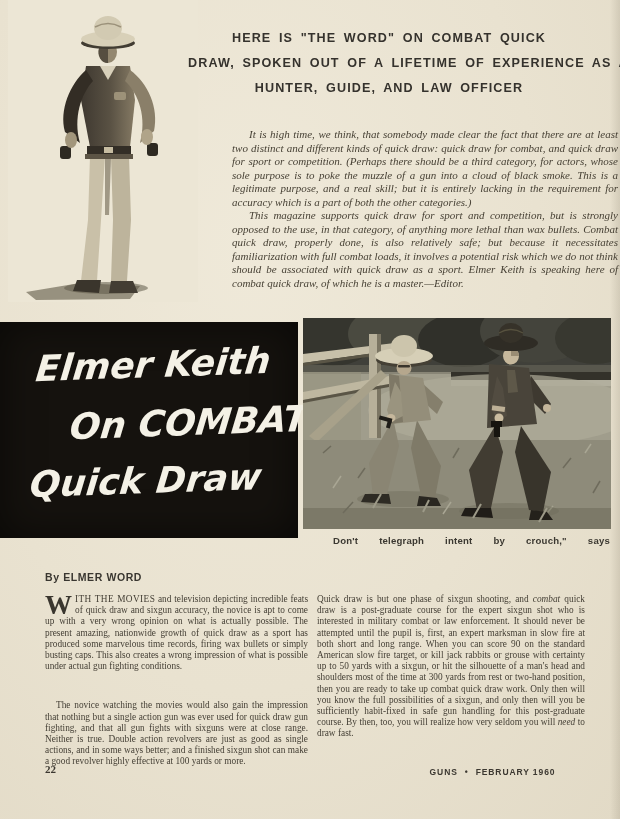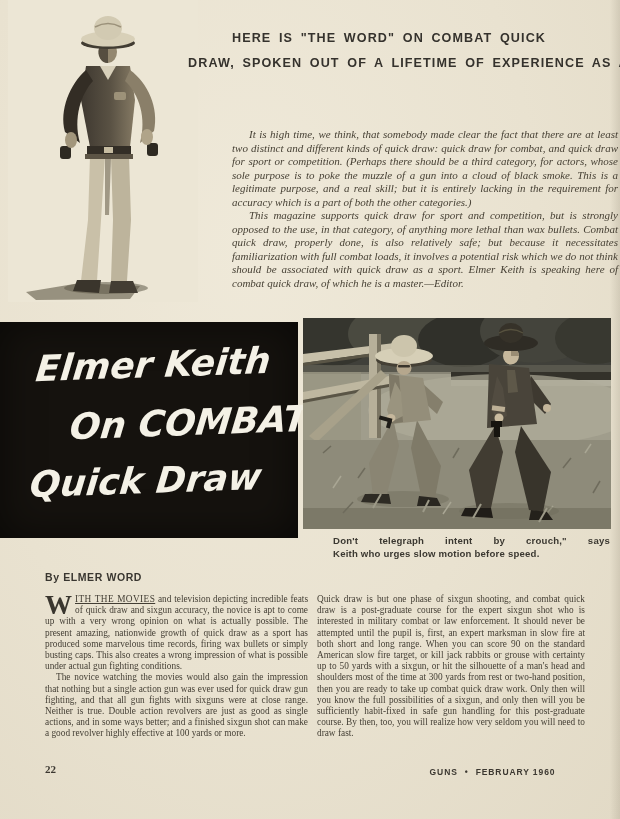--- a/index.html
+++ b/index.html
@@ -36,25 +36,25 @@
     font-size:9.6px;line-height:13px;font-weight:bold;color:#3b3831;letter-spacing:.2px;}
   .caption .l1{text-align:justify;text-align-last:justify;}
   
   .byline{position:absolute;left:45px;top:571px;font-size:10.5px;font-weight:bold;
     letter-spacing:.6px;color:#393630;}
   .col{position:absolute;top:594px;font-family:"Liberation Serif",serif;font-size:9.3px;
     line-height:11.2px;text-align:justify;color:#433e34;}
   .col1{left:45px;width:263px;}
   .col2{left:317px;width:268px;}
   .col p{margin:0;}
-  .col p.ind{text-indent:11px;}
+  .col p.ind{text-indent:11px;margin-top:28px;}
   .dropcap{float:left;font-size:27px;line-height:21px;font-weight:bold;
     padding:1px 3px 0 0;color:#3a362e;}
-  .lead{letter-spacing:.4px;text-decoration:underline;}
-  .it{}
+  .lead{letter-spacing:.4px;}
+  .it{font-style:italic;}
   
   .pagenum{position:absolute;left:45px;top:763px;font-family:"Liberation Serif",serif;
     font-size:11px;font-weight:bold;color:#3c3831;text-align:right;}
   .footer-right{position:absolute;left:400px;top:767px;width:185px;text-align:center;
     font-size:8.5px;font-weight:bold;letter-spacing:.9px;color:#3c3831;}
   .footer-right .sep{margin:0 7px;}
 </style>
 </head>
 <body>
 
@@ -105,20 +105,21 @@
       <ellipse cx="100" cy="43" rx="27" ry="6" fill="#413c32"></ellipse>
       <ellipse cx="100" cy="39" rx="27" ry="7.5" fill="#d8d0b8"></ellipse>
       <ellipse cx="100" cy="28" rx="14" ry="12" fill="#d2cab2"></ellipse>
       <path d="M87,27 Q100,20 113,27" stroke="#9b917a" stroke-width="1.5" fill="none"></path>
     </svg>
   </div>
 
   <div class="headline">
     <div>HERE IS "THE WORD" ON COMBAT QUICK</div>
     <div>DRAW, SPOKEN OUT OF A LIFETIME OF EXPERIENCE AS A</div>
+    <div>HUNTER, GUIDE, AND LAW OFFICER</div>
   </div>
 
   <div class="editor-note">
     <p>It is high time, we think, that somebody made clear the fact that there are at least two distinct and different kinds of quick draw: quick draw for combat, and quick draw for sport or competition. (Perhaps there should be a third category, for actors, whose sole purpose is to poke the muzzle of a gun into a cloud of black smoke. This is a legitimate purpose, and a real skill; but it is entirely lacking in the requirement for accuracy which is a part of both the other categories.)</p>
     <p>This magazine supports quick draw for sport and competition, but is strongly opposed to the use, in that category, of anything more lethal than wax bullets. Combat quick draw, properly done, is also relatively safe; but because it necessitates familiarization with full combat loads, it involves a potential risk which we do not think should be associated with quick draw as a sport. Elmer Keith is speaking here of combat quick draw, of which he is a master.—Editor.</p>
   </div>
 
   <div class="banner">
     <div class="t t1">Elmer Keith</div>
     <div class="t t2">On COMBAT</div>
@@ -212,21 +213,20 @@
         <line x1="70" y1="190" x2="78" y2="176"></line>
           <line x1="170" y1="200" x2="178" y2="186"></line>
         <line x1="236" y1="204" x2="244" y2="190"></line>
           <line x1="120" y1="194" x2="126" y2="182"></line>
       </g>
     </svg>
   </div>
 
   <div class="caption">
     <div class="l1">Don't telegraph intent by crouch," says</div>
-    <div class="l2">Keith who urges slow motion before speed.</div>
   </div>
 
   <div class="byline">By ELMER WORD</div>
 
   <div class="col col1">
     <p><span class="dropcap">W</span><span class="lead">ITH THE MOVIES</span><span> and television depicting incredible feats of quick draw and sixgun accuracy, the novice is apt to come up with a very wrong opinion on what is actually possible. The present amazing, nationwide growth of quick draw as a sport has produced some marvelous time records, firing wax bullets or simply busting caps. This also creates a wrong impression of what is possible under actual gun fighting conditions.</span></p>
     <p class="ind">The novice watching the movies would also gain the impression that nothing but a single action gun was ever used for quick draw gun fighting, and that all gun fights with sixguns were at close range. Neither is true. Double action revolvers are just as good as single actions, and in some ways better; and a finished sixgun shot can make a good revolver highly effective at 100 yards or more.</p>
   </div>
 
   <div class="col col2">

